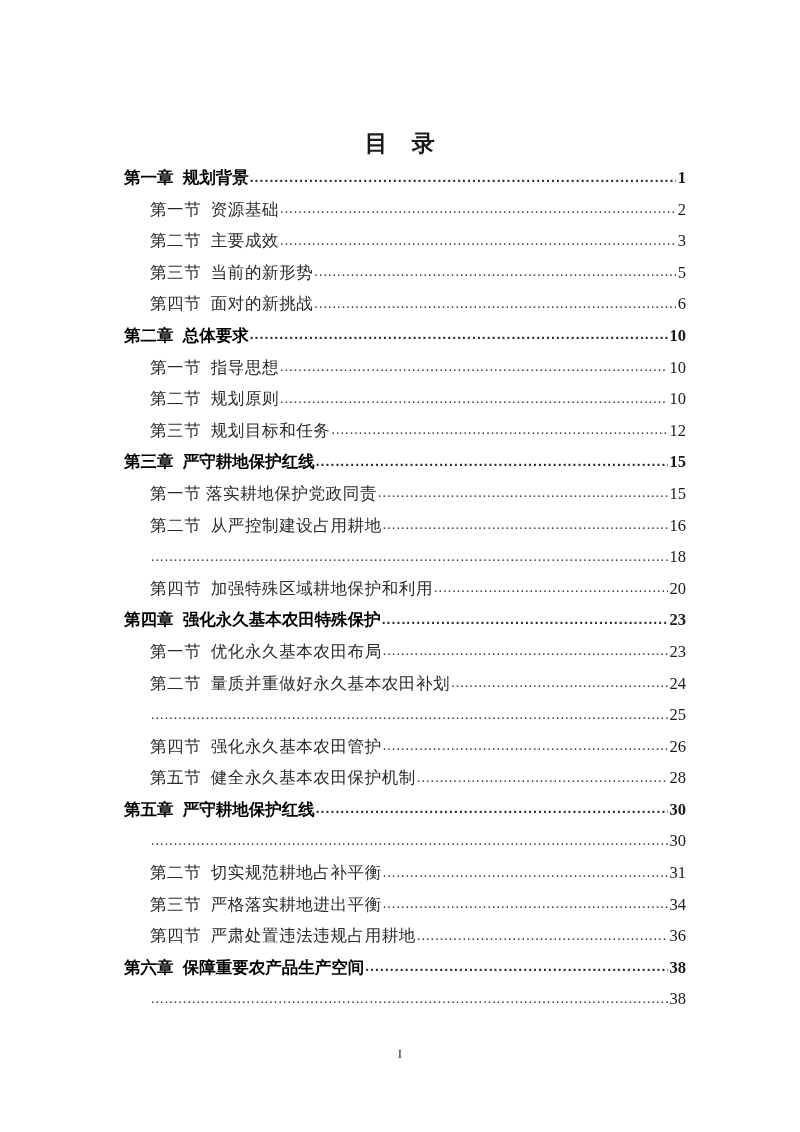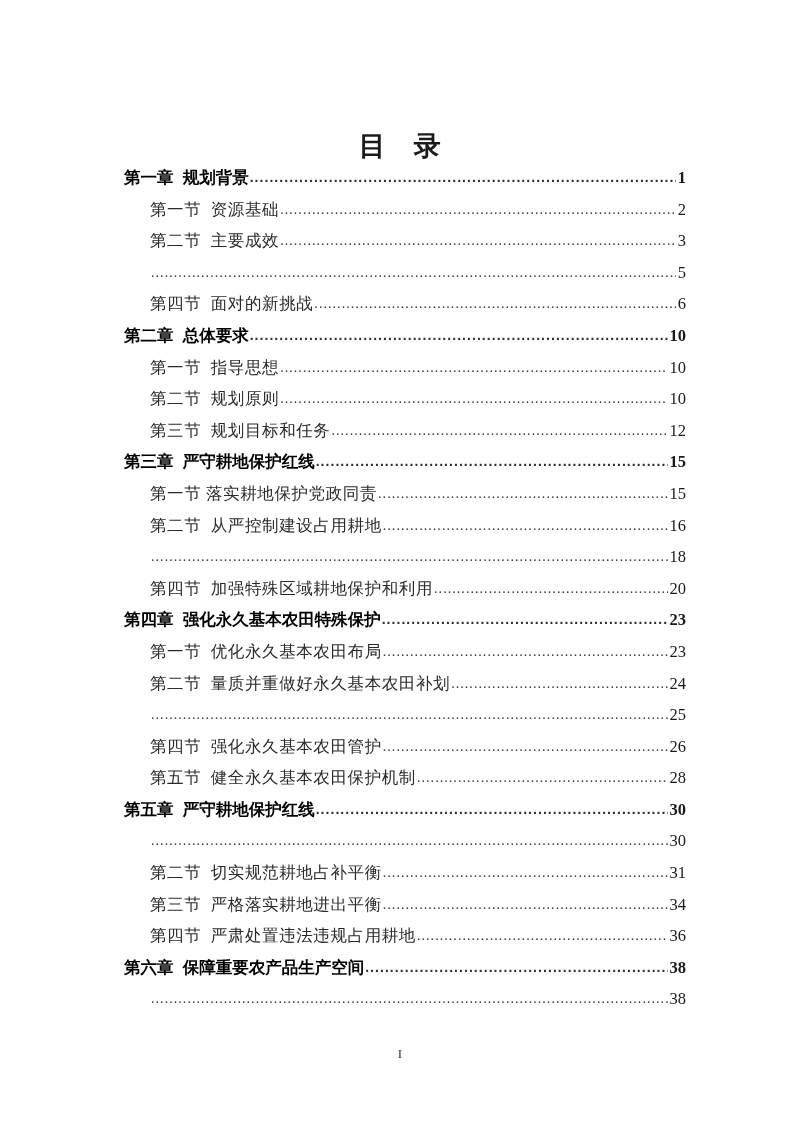--- a/index.html
+++ b/index.html
@@ -26,37 +26,37 @@
 
   
   .toc-title {
     position: absolute;
     top: 128px;
     left: 0;
     width: 800px;
     text-align: center;
     font-family: "Liberation Sans", "DejaVu Sans", sans-serif;
     font-weight: bold;
-    font-size: 27px;
+    font-size: 23px;
     letter-spacing: 0.02em;
     color: #1a1a1a;
     white-space: pre;
   }
 
   
   .toc-list {
     position: absolute;
     top: 162px;
     left: 124px;
     width: 562px;
   }
 
   .toc-entry {
     display: flex;
-    align-items: flex-start;
+    align-items: center;
     width: 100%;
     height: 31.6px;
     line-height: 31.6px;
     white-space: nowrap;
     overflow: hidden;
   }
 
   .toc-entry .label {
     flex: 0 0 auto;
     white-space: pre;
@@ -139,20 +139,21 @@
         <span class="label">第一节  资源基础</span>
         <span class="leader"></span>
         <span class="pageno">2</span>
       </div>
       <div class="toc-entry level-2">
         <span class="label">第二节  主要成效</span>
         <span class="leader"></span>
         <span class="pageno">3</span>
       </div>
       <div class="toc-entry level-2">
+        <span class="label">第三节  当前的新形势</span>
         <span class="leader"></span>
         <span class="pageno">5</span>
       </div>
       <div class="toc-entry level-2">
         <span class="label">第四节  面对的新挑战</span>
         <span class="leader"></span>
         <span class="pageno">6</span>
       </div>
       <div class="toc-entry level-1">
         <span class="label">第二章  总体要求</span>

